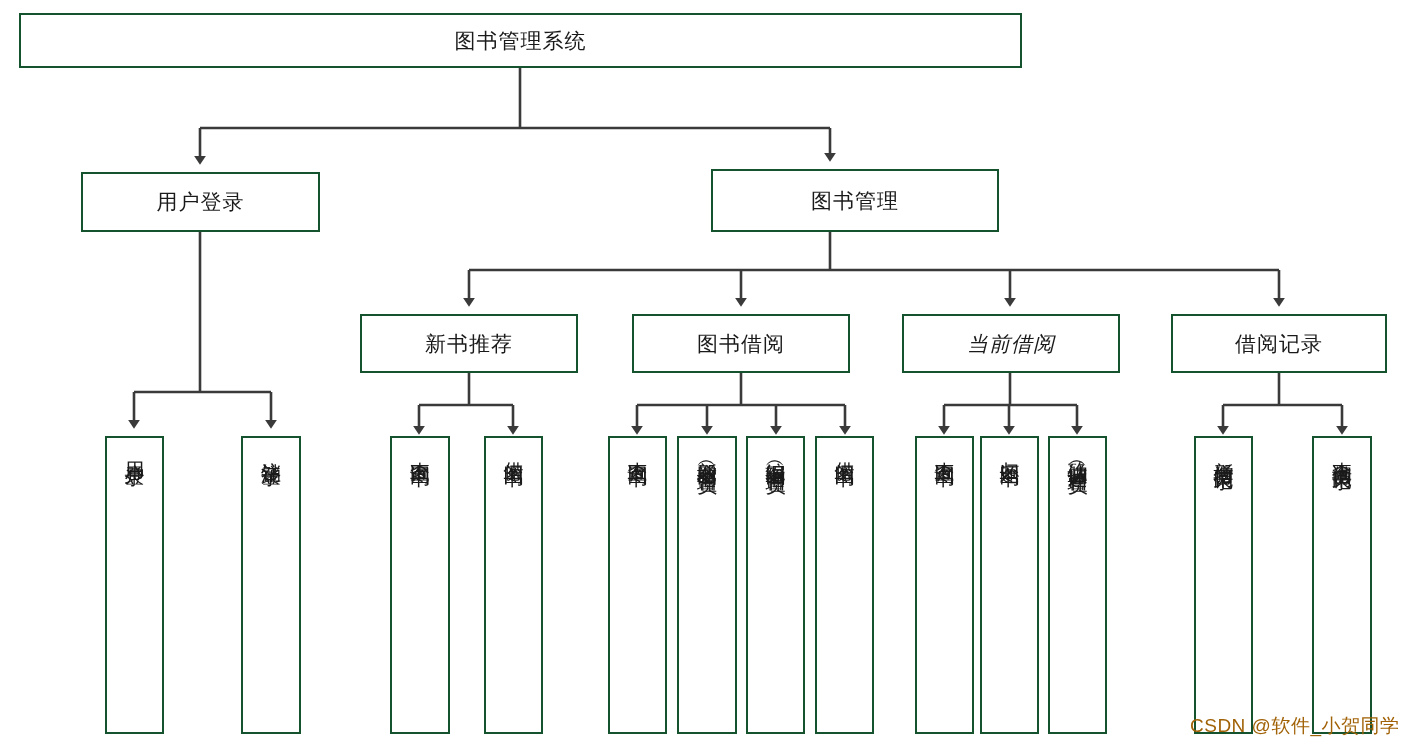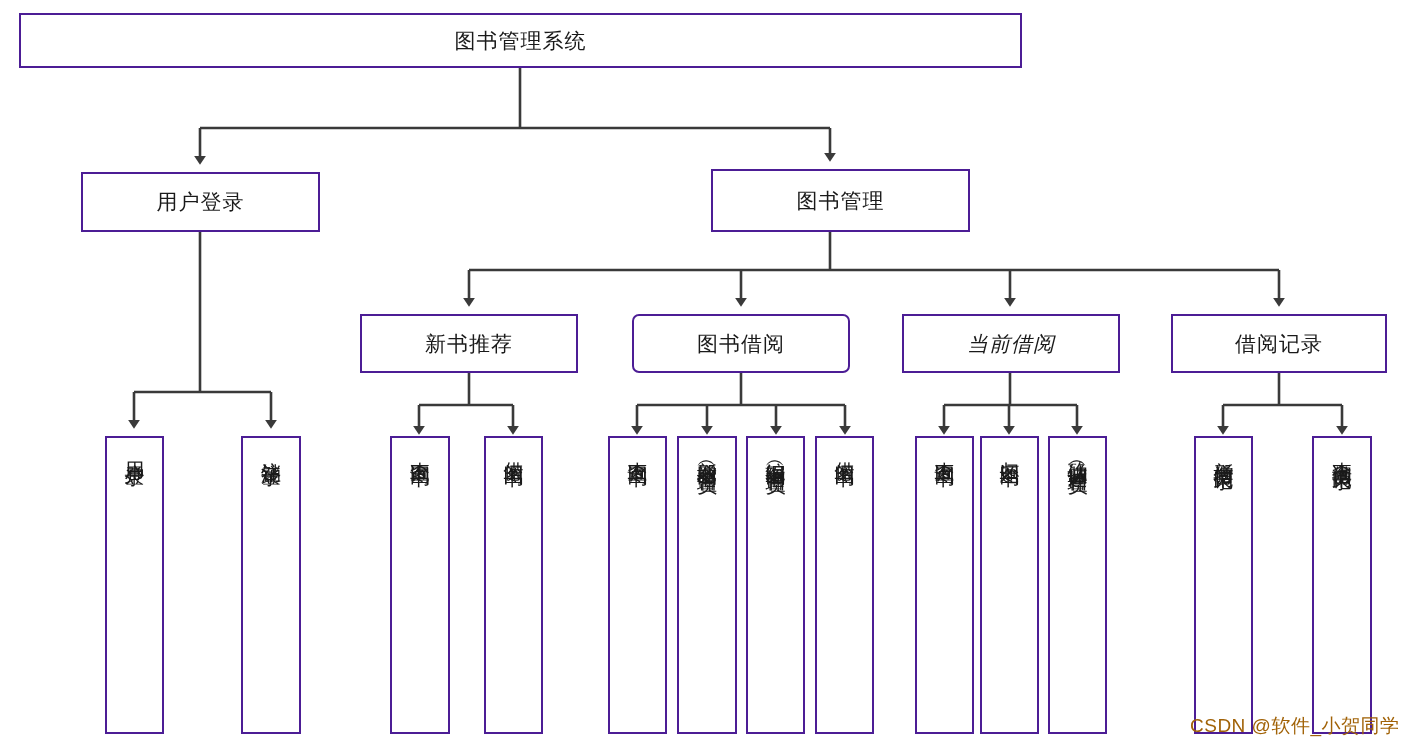--- a/index.html
+++ b/index.html
@@ -23,21 +23,21 @@
     left: 0;
     top: 0;
     width: 1405px;
     height: 747px;
     pointer-events: none;
   }
   .node {
     position: absolute;
     box-sizing: border-box;
     background: #ffffff;
-    border: 2px solid #4c1d95;
+    border: 2px solid #14532d;
     display: flex;
     align-items: center;
     justify-content: center;
     text-align: center;
     color: #1a1a1a;
   }
   .node.horiz {
     font-size: 21px;
     letter-spacing: 1px;
     line-height: 1.2;
@@ -125,28 +125,28 @@
     </g>
   </svg>
 
   <div class="node horiz root" style="left:19px; top:13px; width:1003px; height:55px;">
     <span>图书管理系统</span>
   </div>
 
   <div class="node horiz" style="left:81px; top:172px; width:239px; height:60px;">
     <span>用户登录</span>
   </div>
-  <div class="node horiz" style="left:711px; top:169px; width:259px; height:63px;">
+  <div class="node horiz" style="left:711px; top:169px; width:288px; height:63px;">
     <span>图书管理</span>
   </div>
 
   <div class="node horiz" style="left:360px; top:314px; width:218px; height:59px;justify-content:center;">
     <span>新书推荐</span>
   </div>
-  <div class="node horiz" style="left:632px; top:314px; width:218px; height:59px;border-radius:7px;">
+  <div class="node horiz" style="left:632px; top:314px; width:218px; height:59px;">
     <span>图书借阅</span>
   </div>
   <div class="node horiz" style="left:902px; top:314px; width:218px; height:59px;font-style:italic;">
     <span>当前借阅</span>
   </div>
   <div class="node horiz" style="left:1171px; top:314px; width:216px; height:59px;">
     <span>借阅记录</span>
   </div>
 
   <div class="node vert" style="left:105px; top:436px; width:59px; height:298px;">

